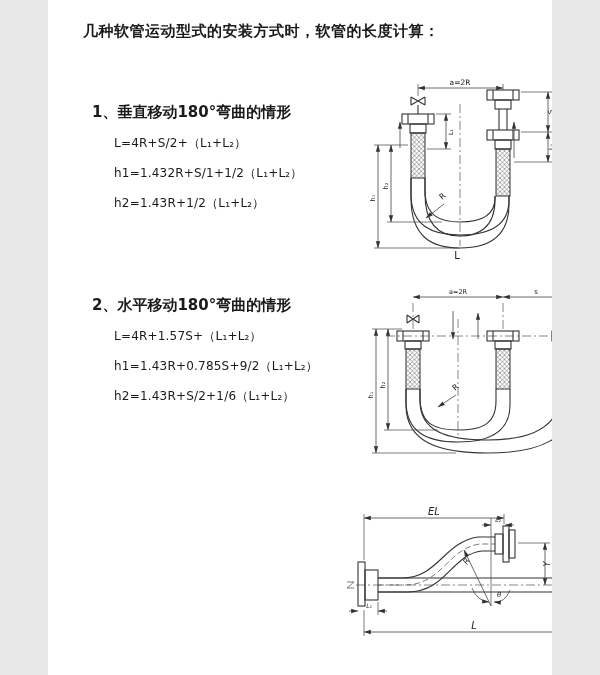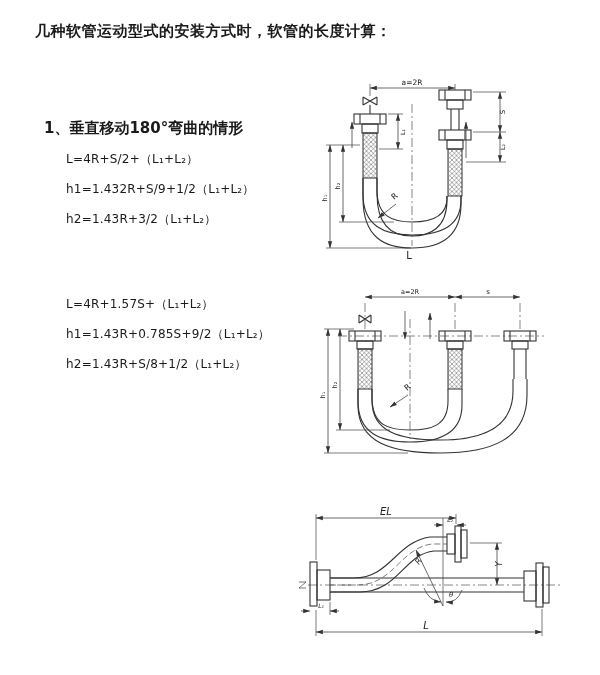--- a/index.html
+++ b/index.html
@@ -1,26 +1,26 @@
 <!DOCTYPE html>
 <html><head>
 <meta charset="utf-8">
 <style>
   html,body{margin:0;padding:0;background:#e8e8e8;}
   .page{
-    position:relative;width:600px;height:675px;background:#ffffff;
+    position:relative;width:504px;height:675px;background:#ffffff;
     font-family:"DejaVu Sans","Liberation Sans",sans-serif;color:#1a1a1a;
     overflow:hidden;margin:0 auto;
   }
   .doc-title{
     position:absolute;left:35px;top:22px;font-size:15px;font-weight:bold;
     letter-spacing:0.5px;white-space:nowrap;
   }
   .section{position:absolute;left:44px;width:270px;}
-  .section .heading{font-size:15px;font-weight:bold;margin:16px 0 13px 0;white-space:nowrap;}
+  .section .heading{font-size:15px;font-weight:bold;margin:0 0 13px 0;white-space:nowrap;}
   .section .formula{font-size:12px;font-weight:normal;margin:0 0 13px 22px;white-space:nowrap;letter-spacing:0.2px;}
   .sec-1{top:103px;}
   .sec-2{top:296px;}
   .sec-3{top:512px;}
   .diagram{position:absolute;}
   .d1{left:308px;top:70px;}
   .d2{left:308px;top:283px;}
   .d3{left:296px;top:504px;font-style:italic;}
   svg{display:block;}
   svg text{font-family:"DejaVu Sans","Liberation Sans",sans-serif;fill:#222;}
@@ -33,28 +33,29 @@
 </head>
 <body>
 
 <div class="page">
 
   <div class="doc-title">几种软管运动型式的安装方式时，软管的长度计算：</div>
 
   <div class="section sec-1">
     <div class="heading">1、垂直移动180°弯曲的情形</div>
     <div class="formula">L=4R+S/2+（L₁+L₂）</div>
-    <div class="formula">h1=1.432R+S/9+1/2（L₁+L₂）</div>
-    <div class="formula">h2=1.43R+3/2（L₁+L₂）</div>
+    <div class="formula">h1=1.432R+S/1+1/2（L₁+L₂）</div>
+    <div class="formula">h2=1.43R+1/2（L₁+L₂）</div>
   </div>
 
   <div class="section sec-2">
+    <div class="heading">2、水平移动180°弯曲的情形</div>
     <div class="formula">L=4R+1.57S+（L₁+L₂）</div>
     <div class="formula">h1=1.43R+0.785S+9/2（L₁+L₂）</div>
-    <div class="formula">h2=1.43R+S/8+1/2（L₁+L₂）</div>
+    <div class="formula">h2=1.43R+S/2+1/6（L₁+L₂）</div>
   </div>
 
 
   <div class="diagram d1">
     <svg width="284" height="192" viewBox="0 0 284 192">
       <defs>
         <marker id="d1a" viewBox="0 0 10 10" refX="9.5" refY="5" markerWidth="9" markerHeight="9" orient="auto-start-reverse">
           <path d="M0,2 L10,5 L0,8 z" fill="#333"></path>
         </marker>
         <pattern id="d1b" width="4.5" height="4.5" patternUnits="userSpaceOnUse">

